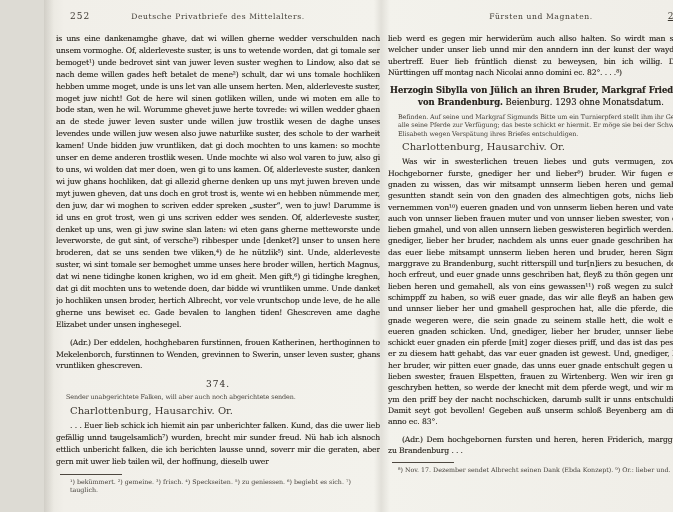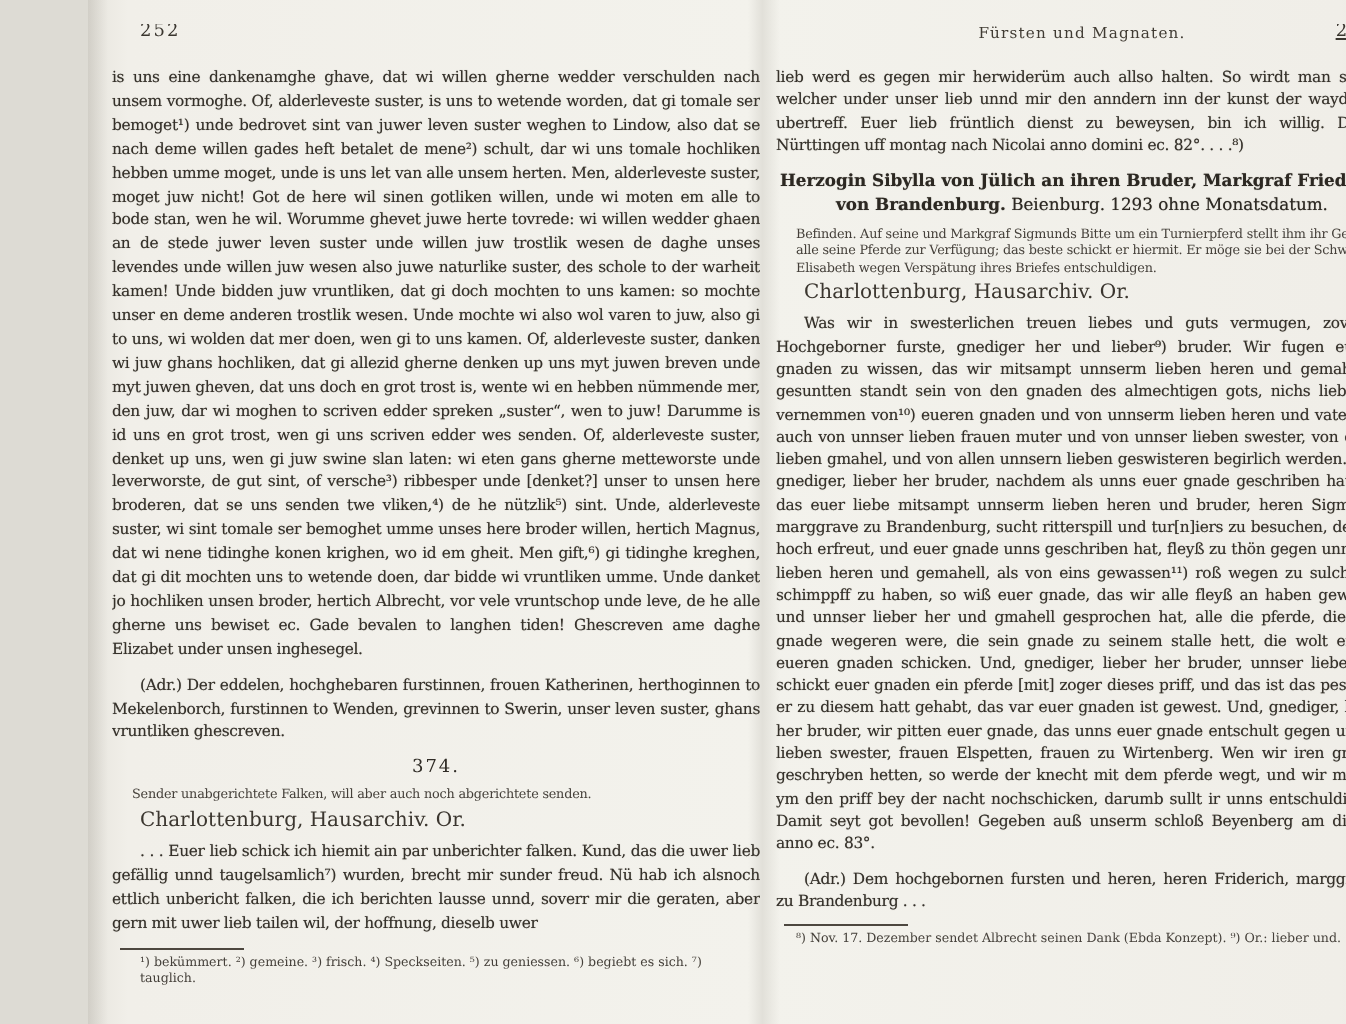--- a/index.html
+++ b/index.html
@@ -66,20 +66,21 @@
 </style>
 </head>
 <body>
 
 <div class="scan">
   <div class="left-edge-shade"></div>
 
   <div class="page page-left">
     <div class="running-head">
       <span class="pageno outer-left">252</span>
+      <span class="head-title">Deutsche Privatbriefe des Mittelalters.</span>
     </div>
     <p class="body-text">is uns eine dankenamghe ghave, dat wi willen gherne wedder verschulden nach unsem vormoghe. Of, alderleveste suster, is uns to wetende worden, dat gi tomale ser bemoget¹) unde bedrovet sint van juwer leven suster weghen to Lindow, also dat se nach deme willen gades heft betalet de mene²) schult, dar wi uns tomale hochliken hebben umme moget, unde is uns let van alle unsem herten. Men, alderleveste suster, moget juw nicht! Got de here wil sinen gotliken willen, unde wi moten em alle to bode stan, wen he wil. Worumme ghevet juwe herte tovrede: wi willen wedder ghaen an de stede juwer leven suster unde willen juw trostlik wesen de daghe unses levendes unde willen juw wesen also juwe naturlike suster, des schole to der warheit kamen! Unde bidden juw vruntliken, dat gi doch mochten to uns kamen: so mochte unser en deme anderen trostlik wesen. Unde mochte wi also wol varen to juw, also gi to uns, wi wolden dat mer doen, wen gi to uns kamen. Of, alderleveste suster, danken wi juw ghans hochliken, dat gi allezid gherne denken up uns myt juwen breven unde myt juwen gheven, dat uns doch en grot trost is, wente wi en hebben nümmende mer, den juw, dar wi moghen to scriven edder spreken „suster“, wen to juw! Darumme is id uns en grot trost, wen gi uns scriven edder wes senden. Of, alderleveste suster, denket up uns, wen gi juw swine slan laten: wi eten gans gherne metteworste unde leverworste, de gut sint, of versche³) ribbesper unde [denket?] unser to unsen here broderen, dat se uns senden twe vliken,⁴) de he nützlik⁵) sint. Unde, alderleveste suster, wi sint tomale ser bemoghet umme unses here broder willen, hertich Magnus, dat wi nene tidinghe konen krighen, wo id em gheit. Men gift,⁶) gi tidinghe kreghen, dat gi dit mochten uns to wetende doen, dar bidde wi vruntliken umme. Unde danket jo hochliken unsen broder, hertich Albrecht, vor vele vruntschop unde leve, de he alle gherne uns bewiset ec. Gade bevalen to langhen tiden! Ghescreven ame daghe Elizabet under unsen inghesegel.</p>
     <p class="body-text hang">(Adr.) Der eddelen, hochghebaren furstinnen, frouen Katherinen, herthoginnen to Mekelenborch, furstinnen to Wenden, grevinnen to Swerin, unser leven suster, ghans vruntliken ghescreven.</p>
     <div class="section-number">374.</div>
     <div class="regest">Sender unabgerichtete Falken, will aber auch noch abgerichtete senden.</div>
     <div class="archive">Charlottenburg, Hausarchiv. Or.</div>
     <p class="body-text indent">. . . Euer lieb schick ich hiemit ain par unberichter falken. Kund, das die uwer lieb gefällig unnd taugelsamlich⁷) wurden, brecht mir sunder freud. Nü hab ich alsnoch ettlich unbericht falken, die ich berichten lausse unnd, soverr mir die geraten, aber gern mit uwer lieb tailen wil, der hoffnung, dieselb uwer</p>
     <div class="footnote-rule"></div>
     <div class="footnotes">¹) bekümmert.  ²) gemeine.  ³) frisch.  ⁴) Speckseiten.  ⁵) zu geniessen.  ⁶) begiebt es sich.  ⁷) tauglich.</div>
   </div>

